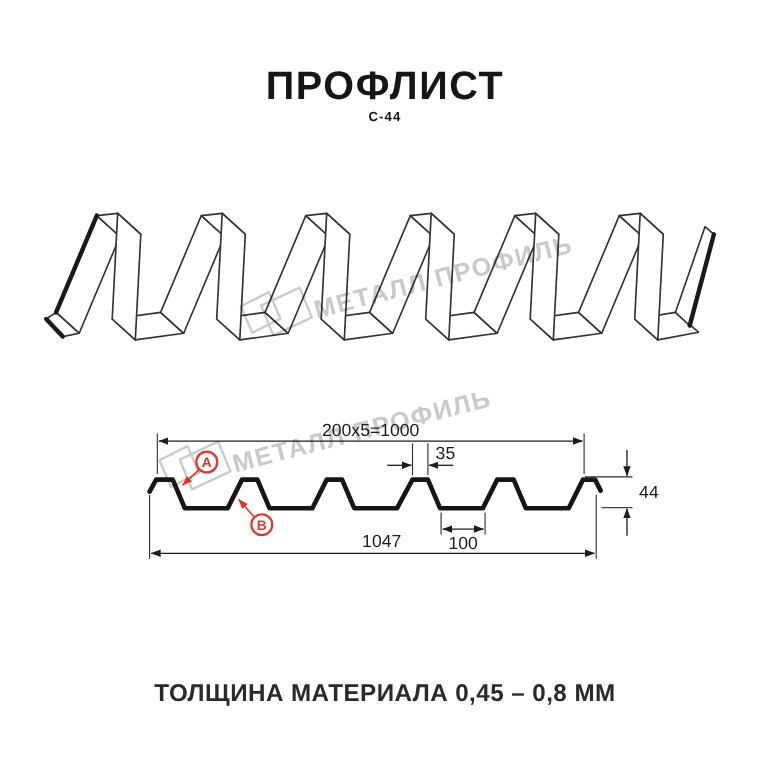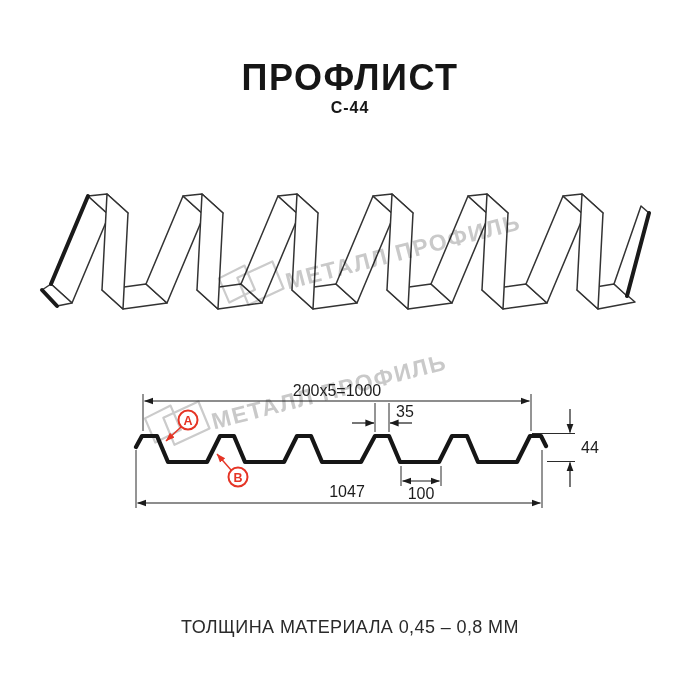--- a/index.html
+++ b/index.html
@@ -1,23 +1,23 @@
 <!DOCTYPE html>
 <html><head>
 <meta charset="utf-8">
 <style>
   html,body{margin:0;padding:0;background:#ffffff;}
   .page{position:relative;width:700px;height:700px;background:#fff;overflow:hidden;
         font-family:"Liberation Sans", sans-serif;padding-left:48px;}
   .title{position:absolute;left:0;top:57px;width:700px;text-align:center;
          font-size:36px;font-weight:800;letter-spacing:1.5px;color:#161616;}
   .subtitle{position:absolute;left:0;top:99px;width:700px;text-align:center;
-         font-size:16px;font-weight:700;letter-spacing:1px;color:#161616;}
+         font-size:12px;font-weight:700;letter-spacing:1px;color:#161616;}
   .footer{position:absolute;left:0;top:617px;width:700px;text-align:center;
-         font-size:18px;font-weight:400;letter-spacing:0.4px;color:#2a2a2a;}
+         font-size:22px;font-weight:700;letter-spacing:0.4px;color:#2a2a2a;}
   svg.art{position:absolute;left:0;top:0;}
   .face{fill:#ffffff;stroke:#333333;stroke-width:1.5;stroke-linejoin:round;}
   .cut{fill:none;stroke:#1a1a1a;stroke-width:4;stroke-linecap:round;}
   .wm{mix-blend-mode:multiply;}
   .wm-line{fill:none;stroke:#cbcbcb;stroke-width:2.2;stroke-linejoin:round;}
   .wm-text{fill:#c9c9c9;font-size:23px;font-weight:700;letter-spacing:1.5px;
            font-family:"Liberation Sans", sans-serif;}
   .profile{fill:none;stroke:#161616;stroke-width:4.2;stroke-linejoin:round;stroke-linecap:round;}
   .ext{stroke:#2b2b2b;stroke-width:1;fill:none;}
   .dim{stroke:#1c1c1c;stroke-width:1.2;fill:none;}

